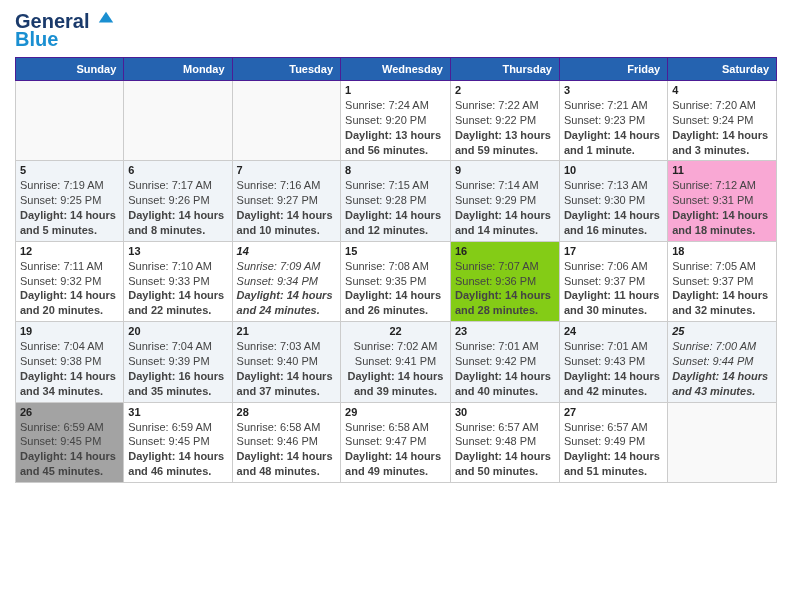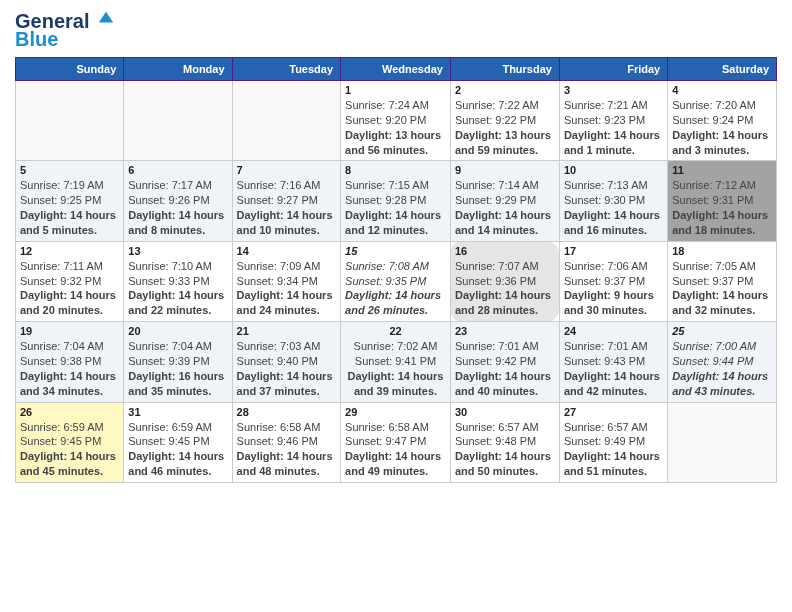--- a/index.html
+++ b/index.html
@@ -168,49 +168,49 @@
             <div class="day-info">Sunrise: 7:15 AM<br>Sunset: 9:28 PM<br><b>Daylight: 14 hours and 12 minutes.</b></div>
           </td>
           <td style="background: rgb(240, 244, 248);">
             <span class="day-num">9</span>
             <div class="day-info">Sunrise: 7:14 AM<br>Sunset: 9:29 PM<br><b>Daylight: 14 hours and 14 minutes.</b></div>
           </td>
           <td style="background: rgb(240, 244, 248);">
             <span class="day-num">10</span>
             <div class="day-info">Sunrise: 7:13 AM<br>Sunset: 9:30 PM<br><b>Daylight: 14 hours and 16 minutes.</b></div>
           </td>
-          <td style="background: #a3a3a3;">
+          <td style="background: #f9a8d4;">
             <span class="day-num">11</span>
             <div class="day-info">Sunrise: 7:12 AM<br>Sunset: 9:31 PM<br><b>Daylight: 14 hours and 18 minutes.</b></div>
           </td>
         </tr>
         <tr>
           <td style="background: rgb(255, 255, 255);">
             <span class="day-num">12</span>
             <div class="day-info">Sunrise: 7:11 AM<br>Sunset: 9:32 PM<br><b>Daylight: 14 hours and 20 minutes.</b></div>
           </td>
           <td style="background: rgb(255, 255, 255); margin-top: 20px;">
             <span class="day-num">13</span>
             <div class="day-info">Sunrise: 7:10 AM<br>Sunset: 9:33 PM<br><b>Daylight: 14 hours and 22 minutes.</b></div>
           </td>
-          <td style="background: rgb(255, 255, 255);">
+          <td style="background: rgb(255, 255, 255); font-style: italic;">
             <span class="day-num">14</span>
             <div class="day-info">Sunrise: 7:09 AM<br>Sunset: 9:34 PM<br><b>Daylight: 14 hours and 24 minutes.</b></div>
           </td>
-          <td style="background: rgb(255, 255, 255); font-style: italic;">
+          <td style="background: rgb(255, 255, 255);">
             <span class="day-num">15</span>
             <div class="day-info">Sunrise: 7:08 AM<br>Sunset: 9:35 PM<br><b>Daylight: 14 hours and 26 minutes.</b></div>
           </td>
-          <td style="background: #e5e5e5; border-radius: 13px;">
+          <td style="background: #84cc16;">
             <span class="day-num">16</span>
             <div class="day-info">Sunrise: 7:07 AM<br>Sunset: 9:36 PM<br><b>Daylight: 14 hours and 28 minutes.</b></div>
           </td>
           <td style="background: rgb(255, 255, 255);">
             <span class="day-num">17</span>
-            <div class="day-info">Sunrise: 7:06 AM<br>Sunset: 9:37 PM<br><b>Daylight: 9 hours and 30 minutes.</b></div>
+            <div class="day-info">Sunrise: 7:06 AM<br>Sunset: 9:37 PM<br><b>Daylight: 11 hours and 30 minutes.</b></div>
           </td>
           <td style="background: rgb(255, 255, 255);">
             <span class="day-num">18</span>
             <div class="day-info">Sunrise: 7:05 AM<br>Sunset: 9:37 PM<br><b>Daylight: 14 hours and 32 minutes.</b></div>
           </td>
         </tr>
         <tr>
           <td style="background: rgb(240, 244, 248);">
             <span class="day-num">19</span>
             <div class="day-info">Sunrise: 7:04 AM<br>Sunset: 9:38 PM<br><b>Daylight: 14 hours and 34 minutes.</b></div>
@@ -234,21 +234,21 @@
           <td style="background: rgb(240, 244, 248); margin-top: 44px;">
             <span class="day-num">24</span>
             <div class="day-info">Sunrise: 7:01 AM<br>Sunset: 9:43 PM<br><b>Daylight: 14 hours and 42 minutes.</b></div>
           </td>
           <td style="background: rgb(240, 244, 248); font-style: italic;">
             <span class="day-num">25</span>
             <div class="day-info">Sunrise: 7:00 AM<br>Sunset: 9:44 PM<br><b>Daylight: 14 hours and 43 minutes.</b></div>
           </td>
         </tr>
         <tr>
-          <td style="background: #fef9c3;">
+          <td style="background: #a3a3a3;">
             <span class="day-num">26</span>
             <div class="day-info">Sunrise: 6:59 AM<br>Sunset: 9:45 PM<br><b>Daylight: 14 hours and 45 minutes.</b></div>
           </td>
           <td style="background: rgb(255, 255, 255);">
             <span class="day-num">31</span>
             <div class="day-info">Sunrise: 6:59 AM<br>Sunset: 9:45 PM<br><b>Daylight: 14 hours and 46 minutes.</b></div>
           </td>
           <td style="background: rgb(255, 255, 255);">
             <span class="day-num">28</span>
             <div class="day-info">Sunrise: 6:58 AM<br>Sunset: 9:46 PM<br><b>Daylight: 14 hours and 48 minutes.</b></div>

